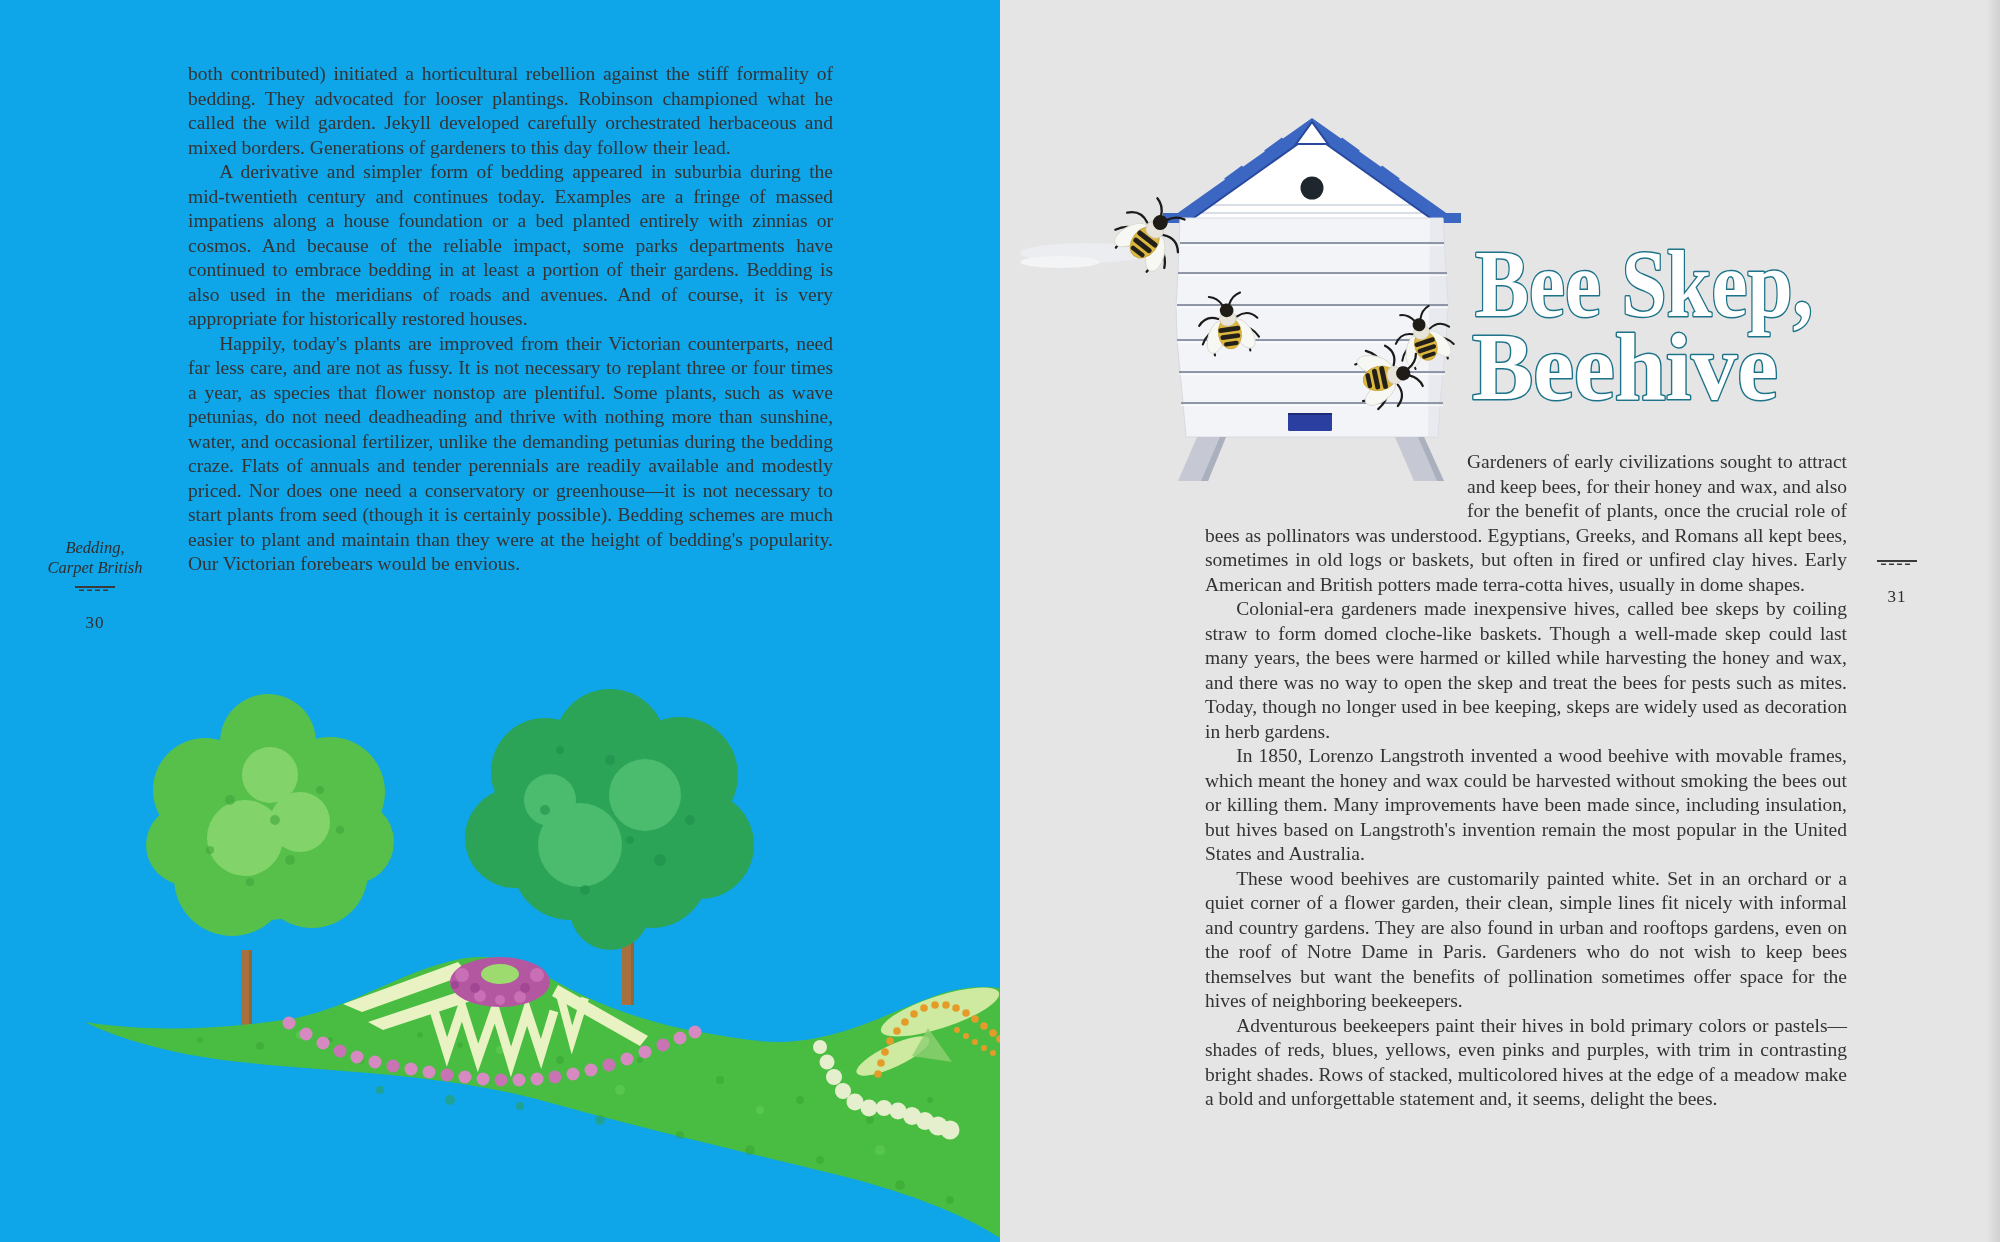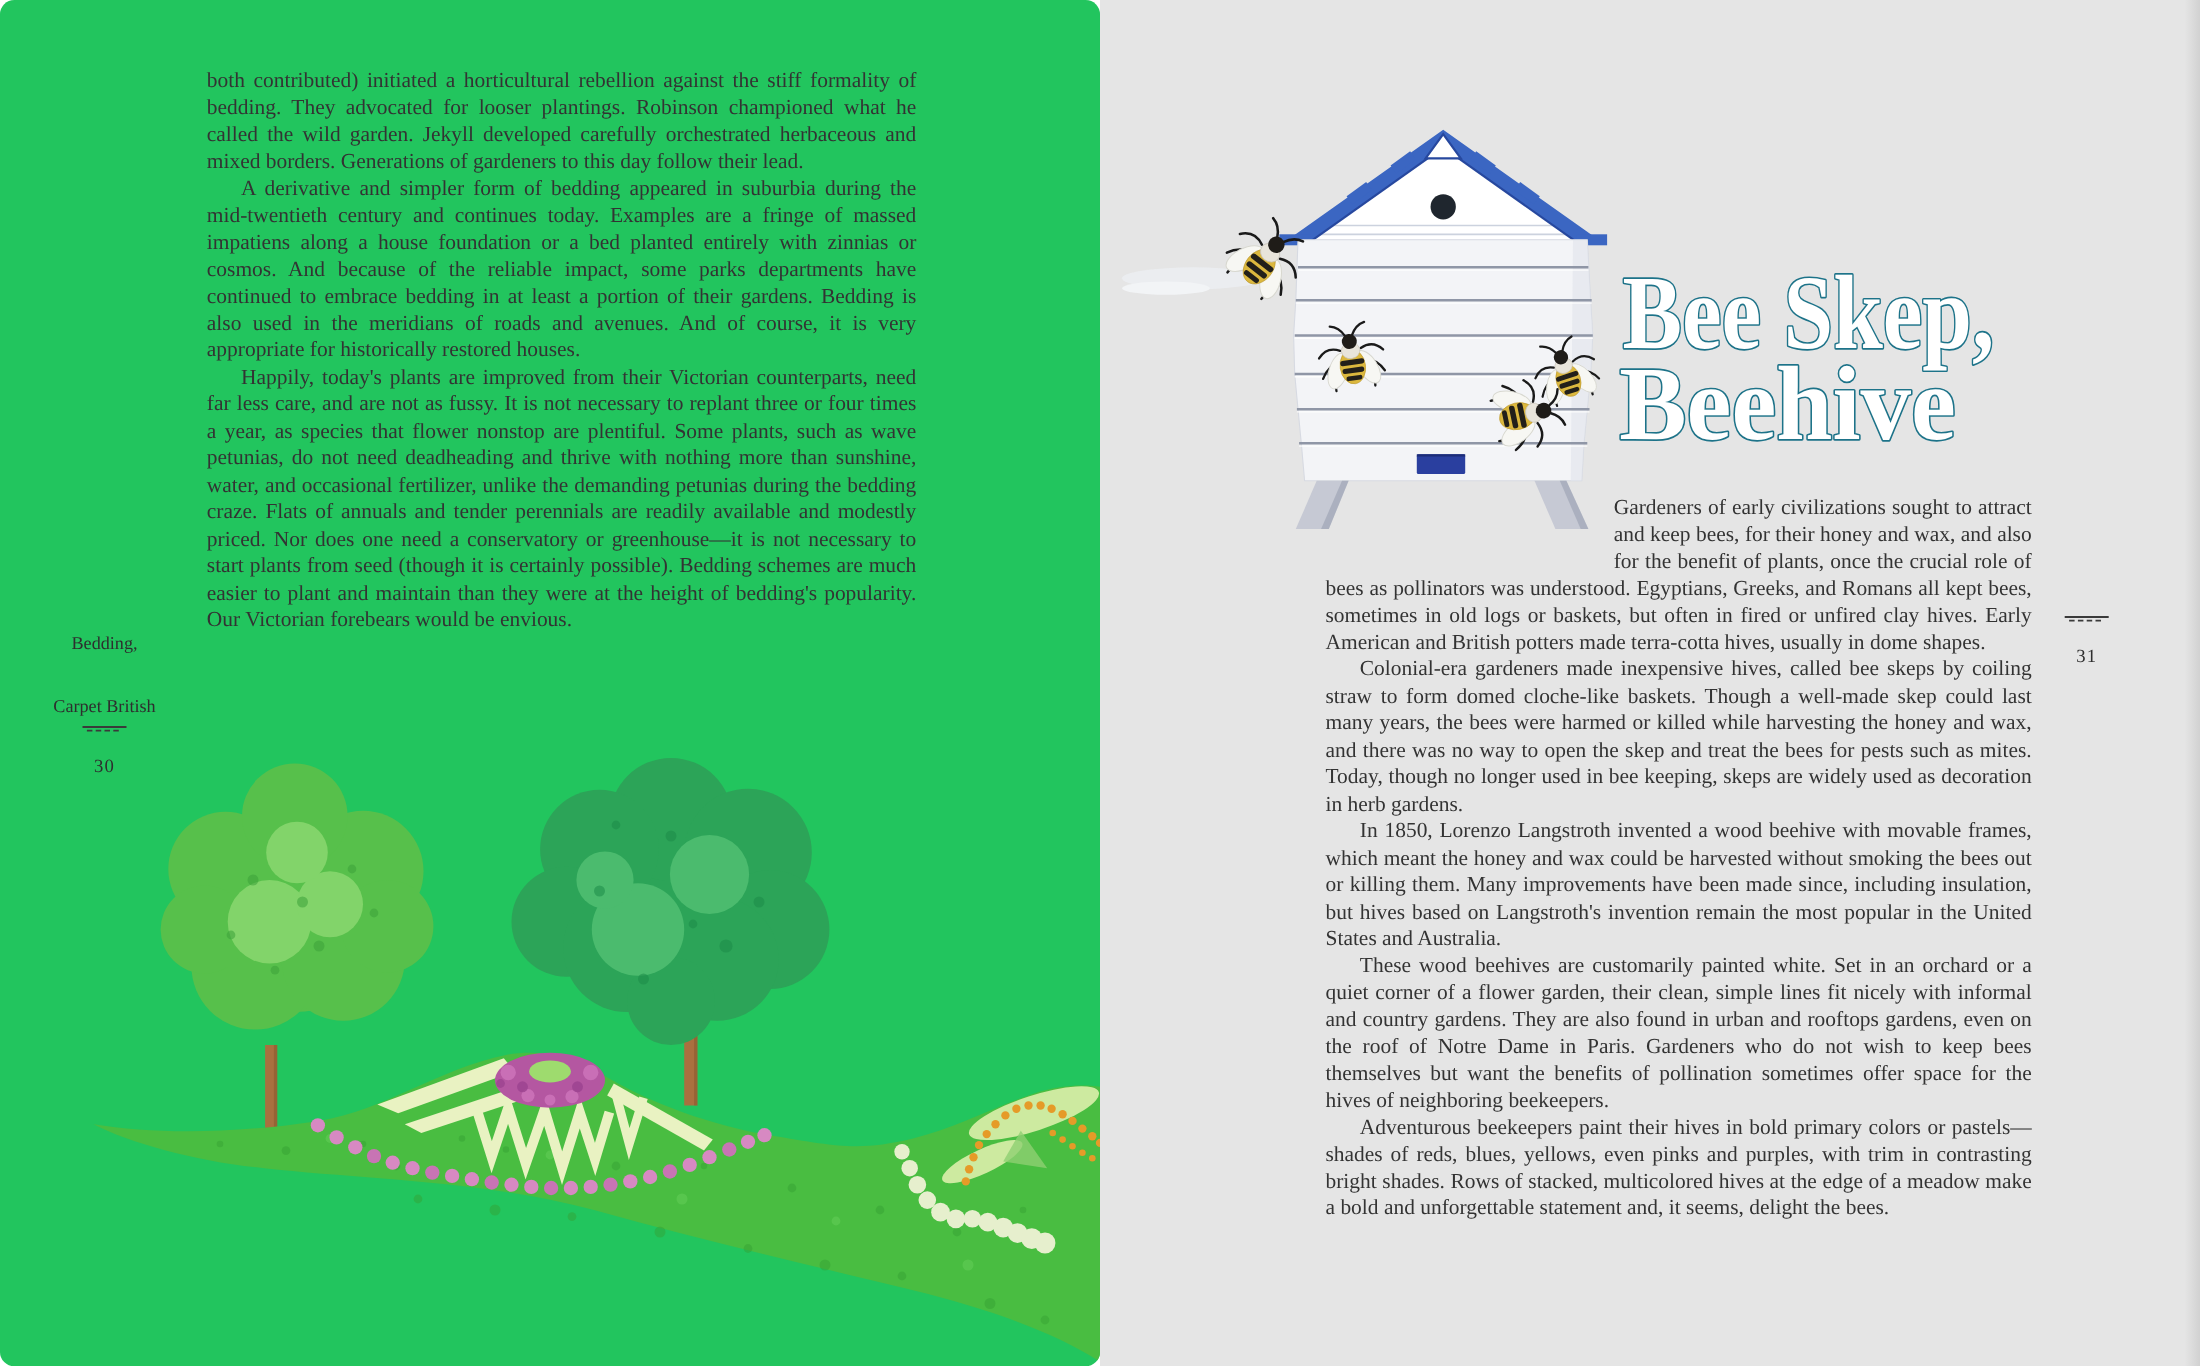--- a/index.html
+++ b/index.html
@@ -1,30 +1,30 @@
 <!DOCTYPE html>
 <html><head>
 <meta charset="utf-8">
 <style>
   html,body{margin:0;padding:0;}
   body{width:2000px;height:1242px;overflow:hidden;background:#ffffff;font-family:"Liberation Serif",serif;}
   .spread{position:relative;width:2000px;height:1242px;display:flex;}
   .page{position:relative;width:1000px;height:1242px;overflow:hidden;}
-  .page-left{background:#22c55e;border-radius:13px;}
+  .page-left{background:#0ea5e9;}
   .page-right{background:#e5e5e5;}
   .page-right::after{content:"";position:absolute;top:0;right:0;width:14px;height:100%;
      background:linear-gradient(to right, rgba(0,0,0,0), rgba(120,120,120,0.18));pointer-events:none;}
   .bodytext{position:absolute;color:#333;font-size:19.5px;line-height:24.5px;text-align:justify;}
   .bodytext p{margin:0;}
   .bodytext p.indent{text-indent:1.6em;font-family:Liberation Serif, serif;}
   #left-text{left:188px;top:62px;width:645px;}
   #right-text{left:205px;top:450px;width:642px;}
   .wrap-spacer{float:left;width:262px;height:50px;}
   .folio{position:absolute;text-align:center;color:#2e2e2e;}
-  .folio .note{font-size:16.5px;line-height:20px;margin-top:37px;}
+  .folio .note{font-style:italic;font-size:16.5px;line-height:20px;}
   .folio .num{font-size:17px;letter-spacing:1px;margin-top:20px;}
   .folio svg{display:block;margin:6px auto 2px auto;}
   #left-folio{left:25px;top:538px;width:140px;}
   #right-folio{left:855px;top:552px;width:84px;}
   #left-illustration{position:absolute;left:0;top:0;width:1000px;height:1242px;}
   #hive-illustration{position:absolute;left:0;top:110px;width:483px;height:380px;}
   #chapter-title{position:absolute;left:440px;top:203px;width:430px;height:215px;}
   #chapter-title text{font-family:"Liberation Serif",serif;font-weight:bold;
      fill:#ffffff;stroke:#1d7389;stroke-width:3;paint-order:stroke;stroke-linejoin:round;}
 </style>

